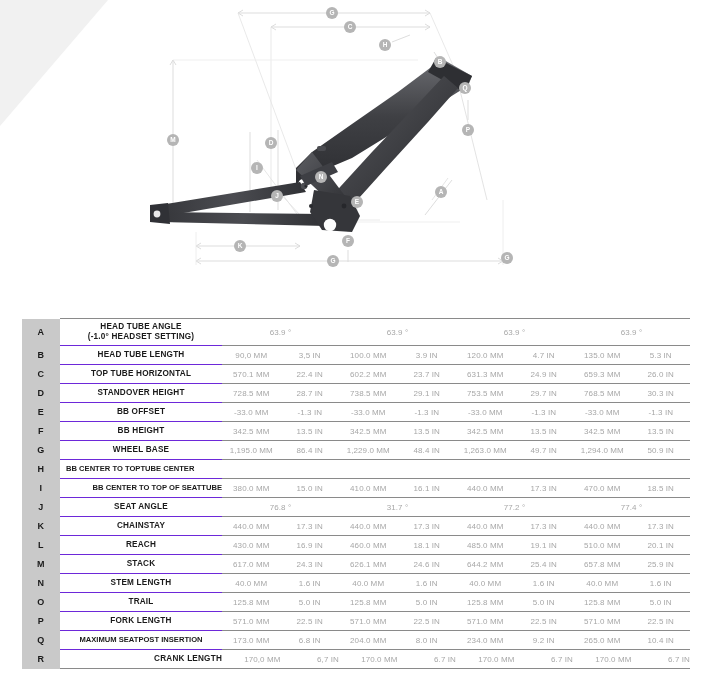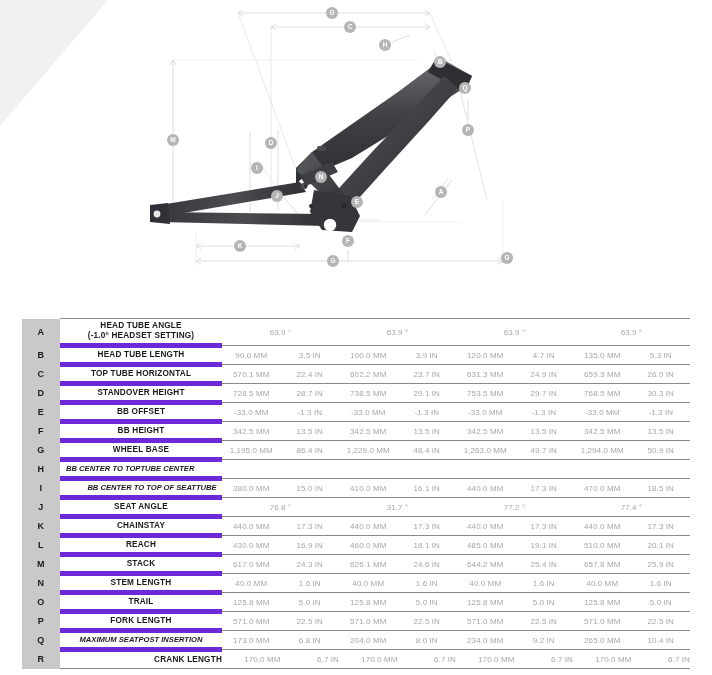--- a/index.html
+++ b/index.html
@@ -52,24 +52,24 @@
   }
   td.lbl {
     width: 162px;
     background: #ffffff;
     color: #1a1a1a;
     font-size: 8.2px;
     font-weight: bold;
     text-align: center;
     letter-spacing: .2px;
     padding: 0 3px;
-    border-top: 5px solid #6d28d9;
+    border-top: 1px solid #6d28d9;
     line-height: 1.22;
   }
-  td.lbl.wide { font-size: 7.6px; letter-spacing: 0; font-style: italic; }
+  td.lbl.wide { font-size: 7.6px; letter-spacing: 0; }
   td.val {
     background: #ffffff;
     color: #a7a7a7;
     font-size: 8px;
     text-align: center;
     border-top: 1px solid #8a8a8a;
     letter-spacing: .1px;
     white-space: nowrap;
   }
   td.val.mm { width: 62px; }
@@ -369,21 +369,21 @@
             <td class="val in"></td>
             <td class="val mm"></td>
             <td class="val in"></td>
             <td class="val mm"></td>
             <td class="val in"></td>
             <td class="val mm"></td>
             <td class="val in"></td>
           </tr>
           <tr>
             <td class="ltr">I</td>
-            <td class="lbl wide" style="text-align: center; padding-left: 22px;">BB CENTER TO TOP OF SEATTUBE</td>
+            <td class="lbl wide" style="text-align: right; padding-left: 22px;">BB CENTER TO TOP OF SEATTUBE</td>
             <td class="val mm">380.0 MM</td>
             <td class="val in">15.0 IN</td>
             <td class="val mm">410.0 MM</td>
             <td class="val in">16.1 IN</td>
             <td class="val mm">440.0 MM</td>
             <td class="val in">17.3 IN</td>
             <td class="val mm">470.0 MM</td>
             <td class="val in">18.5 IN</td>
           </tr>
           <tr>

